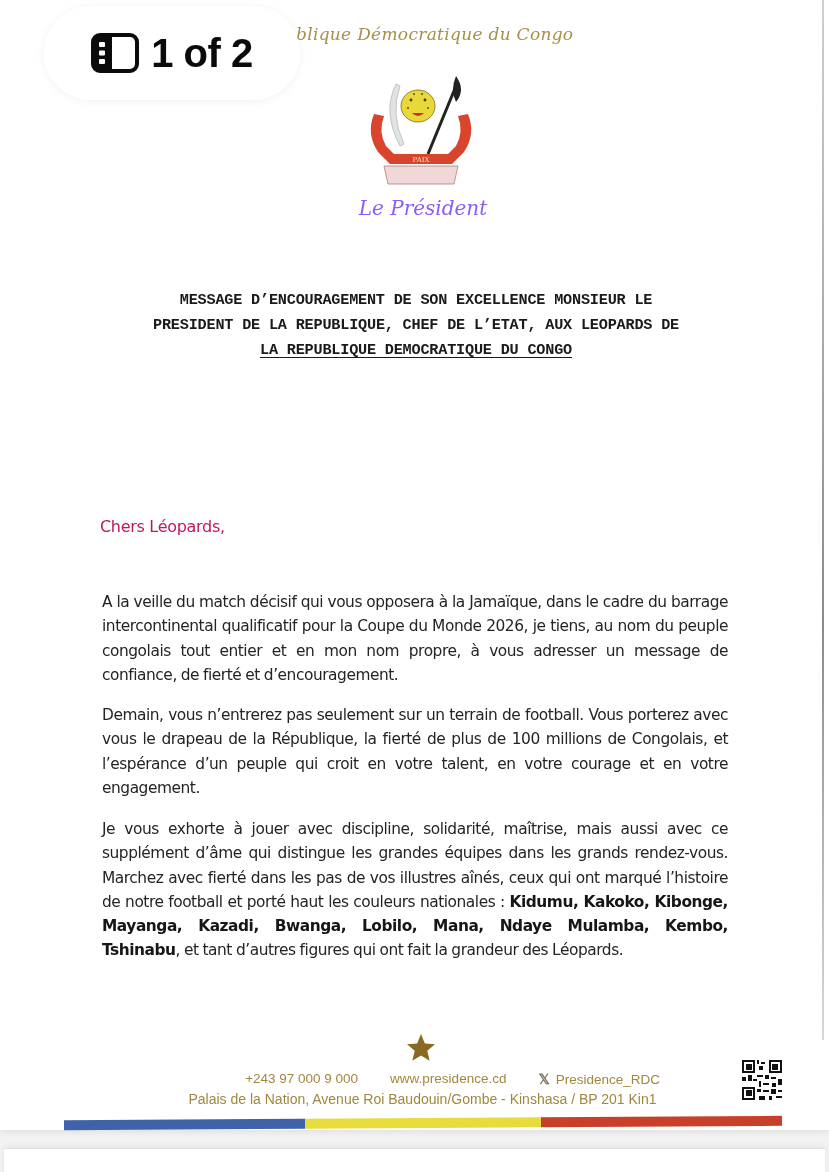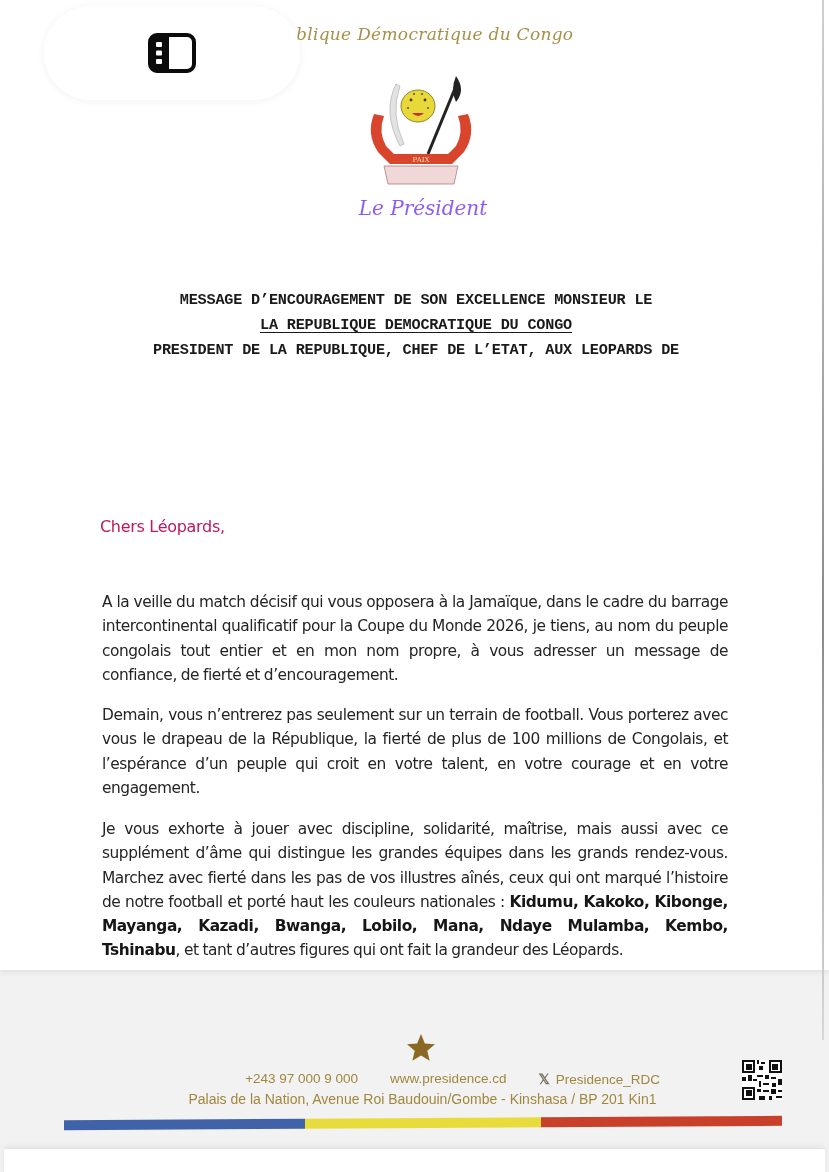--- a/index.html
+++ b/index.html
@@ -1,20 +1,20 @@
 <!DOCTYPE html>
 <html><head>
   <meta charset="utf-8">
   <style>
     * { box-sizing: border-box; margin: 0; padding: 0; }
     html, body { width: 829px; height: 1172px; overflow: hidden; background: #f2f2f2; }
     body { position: relative; font-family: "DejaVu Sans", sans-serif; color: #1f1f1f; }
 
     .page {
-      position: absolute; left: 0; top: 0; width: 829px; height: 970px;
+      position: absolute; left: 0; top: 0; width: 829px; height: 1130px;
       background: #ffffff;
       box-shadow: 0 2px 6px rgba(0,0,0,0.08);
     }
     .page-edge-right {
       position: absolute; left: 822px; top: 0; width: 2px; height: 1040px;
       background: linear-gradient(#cfcfcf, #8a8a8a 60%, #d8d8d8);
     }
     .page2 {
       position: absolute; left: 4px; top: 1148px; width: 821px; height: 30px;
       background: #ffffff; border-top: 1px solid #e2e2e2;
@@ -127,22 +127,22 @@
     <rect x="34" y="82" width="62" height="10" fill="#d9442c"></rect>
     <text x="65" y="90" font-size="7" font-family="DejaVu Serif, serif" fill="#f3e3b0" text-anchor="middle">PAIX</text>
 
     <path d="M28 94 L102 94 L98 112 L32 112 Z" fill="#f0d8d8" stroke="#b07c7c" stroke-width="0.8"></path>
   </svg>
 
   <div class="lh-president">Le Président</div>
 
   <div class="heading">
     <div>MESSAGE D’ENCOURAGEMENT DE SON EXCELLENCE MONSIEUR LE</div>
+    <div>PRESIDENT DE LA REPUBLIQUE, CHEF DE L’ETAT, AUX LEOPARDS DE</div>
     <div><span class="u">LA REPUBLIQUE DEMOCRATIQUE DU CONGO</span></div>
-    <div>PRESIDENT DE LA REPUBLIQUE, CHEF DE L’ETAT, AUX LEOPARDS DE</div>
   </div>
 
   <div class="salutation">Chers Léopards,</div>
 
   <p class="body-text p1">A la veille du match décisif qui vous opposera à la Jamaïque, dans le cadre du barrage intercontinental qualificatif pour la Coupe du Monde 2026, je tiens, au nom du peuple congolais tout entier et en mon nom propre, à vous adresser un message de confiance, de fierté et d’encouragement.</p>
   <p class="body-text p2">Demain, vous n’entrerez pas seulement sur un terrain de football. Vous porterez avec vous le drapeau de la République, la fierté de plus de 100 millions de Congolais, et l’espérance d’un peuple qui croit en votre talent, en votre courage et en votre engagement.</p>
   <p class="body-text p3"><span>Je vous exhorte à jouer avec discipline, solidarité, maîtrise, mais aussi avec ce supplément d’âme qui distingue les grandes équipes dans les grands rendez-vous. Marchez avec fierté dans les pas de vos illustres aînés, ceux qui ont marqué l’histoire de notre football et porté haut les couleurs nationales : </span><b>Kidumu, Kakoko, Kibonge, Mayanga, Kazadi, Bwanga, Lobilo, Mana, Ndaye Mulamba, Kembo, Tshinabu</b><span>, et tant d’autres figures qui ont fait la grandeur des Léopards.</span></p>
 
   <svg class="footer-star" viewBox="0 0 24 24">
     <path d="M12 1.5 L14.9 8.6 L22.5 9.2 L16.7 14.1 L18.5 21.6 L12 17.6 L5.5 21.6 L7.3 14.1 L1.5 9.2 L9.1 8.6 Z" fill="#8a6a22"></path>
@@ -205,13 +205,14 @@
 
 <div class="pill">
   <svg class="pill-icon" viewBox="0 0 48 40">
     <rect x="2" y="2" width="44" height="36" rx="7" fill="none" stroke="#0b0b0b" stroke-width="4"></rect>
     <rect x="2" y="2" width="18" height="36" rx="6" fill="#0b0b0b"></rect>
     <rect x="17" y="2" width="4" height="36" fill="#0b0b0b"></rect>
     <rect x="8" y="9" width="6" height="5" rx="1" fill="#fff"></rect>
     <rect x="8" y="17.5" width="6" height="5" rx="1" fill="#fff"></rect>
     <rect x="8" y="26" width="6" height="5" rx="1" fill="#fff"></rect>
   </svg>
+  <span class="pill-text">1 of 2</span>
 </div>
 
 </body></html>

